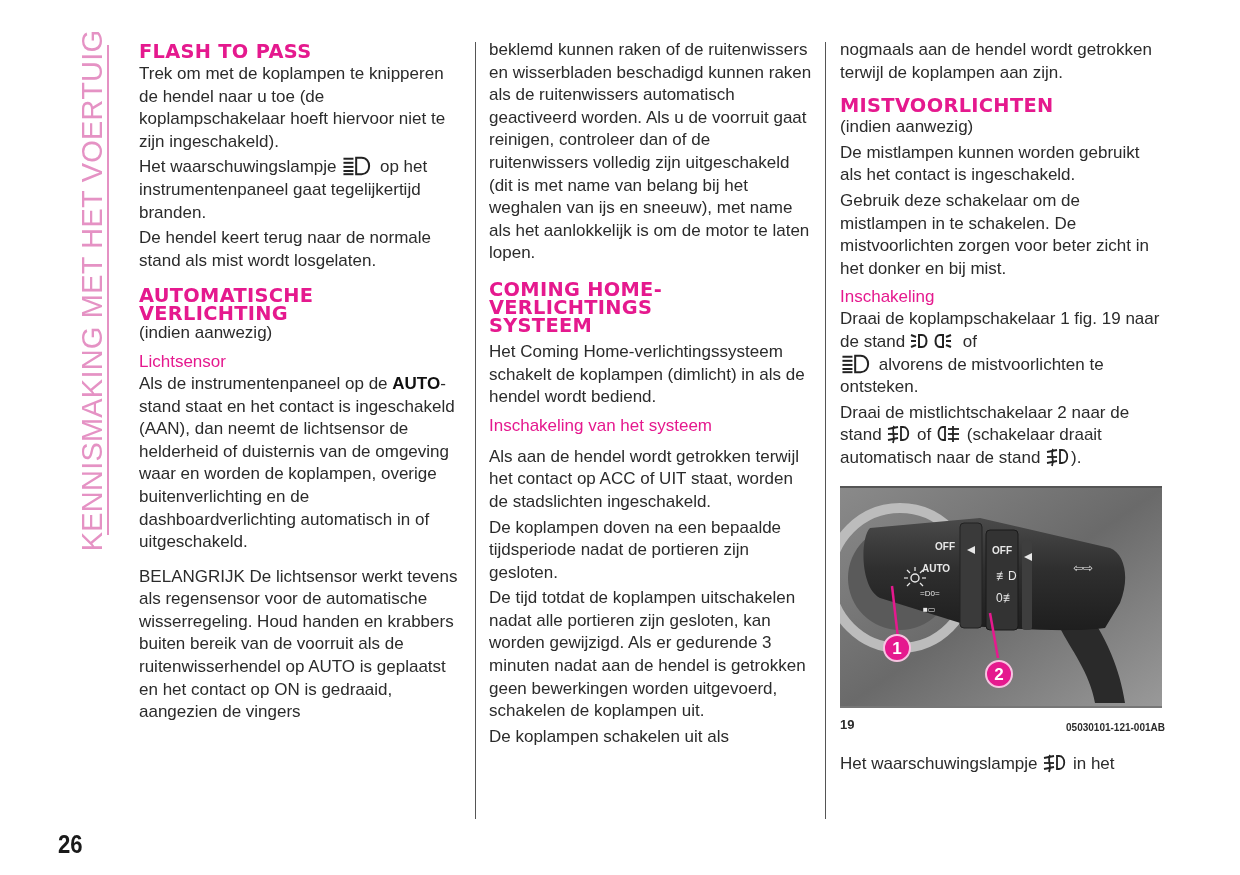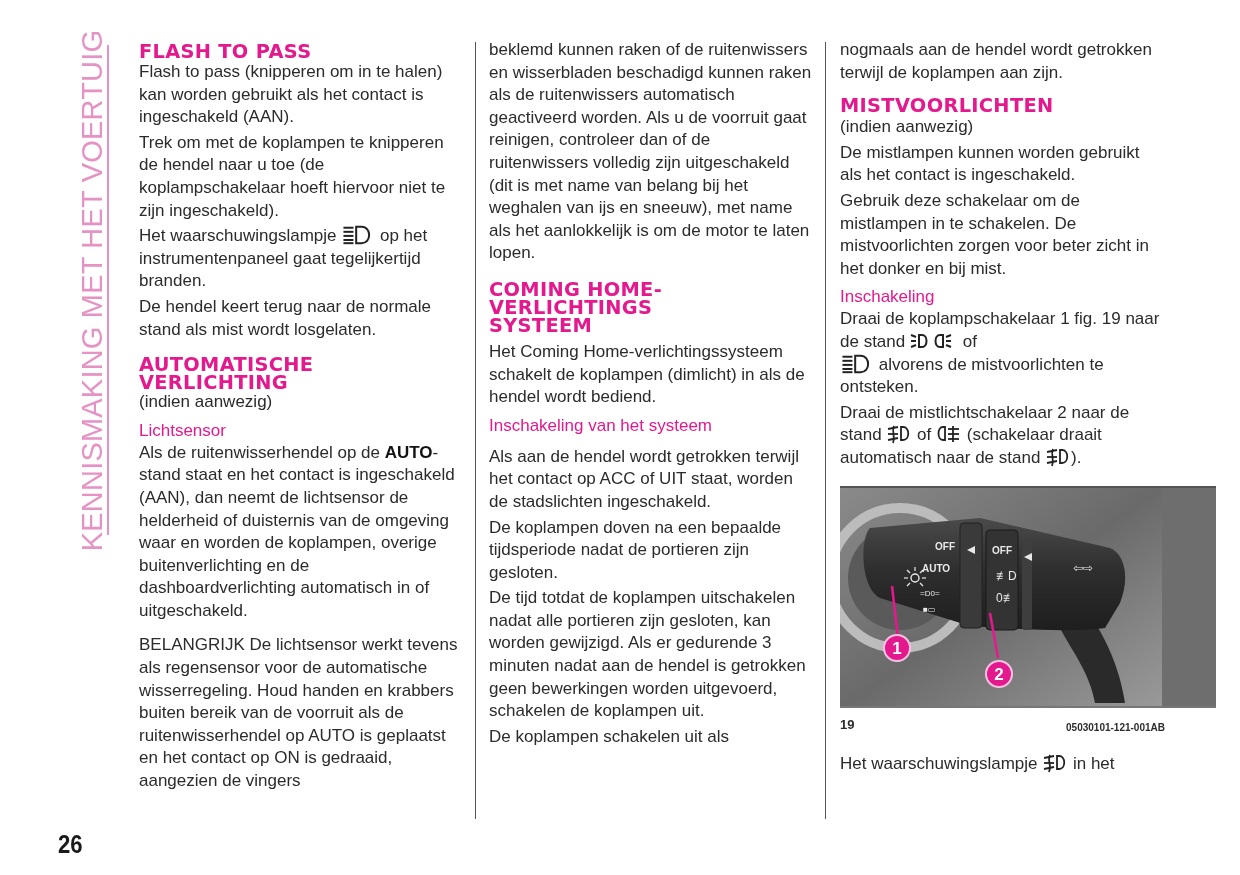--- a/index.html
+++ b/index.html
@@ -28,40 +28,39 @@
   .div2 { left: 825px; }
 
   h2 { font-family: "DejaVu Sans", sans-serif; font-weight: 900; color: #e5198e; font-size: 19px; line-height: 18px; letter-spacing: 0.3px; transform: scaleX(1.02); transform-origin: left; margin-top: 4px; }
   h3 { font-weight: normal; color: #e5198e; font-size: 17px; line-height: 22px; margin-top: 6px; }
   p { margin-top: 3px; }
   p.gap { margin-top: 9px; }
   b { color: #111; }
 
   .icon { display: inline-block; vertical-align: -4px; height: 20px; }
 
-  .figure { position: relative; margin-top: 16px; width: 376px; height: 222px; background: #6e6e6e; overflow: hidden; border-top: 2px solid #555; border-bottom: 2px solid #777; }
+  .figure { position: relative; margin-top: 16px; width: 322px; height: 222px; background: #6e6e6e; overflow: hidden; border-top: 2px solid #555; border-bottom: 2px solid #777; }
   .fig-caption { display: flex; justify-content: space-between; margin-top: 6px; font-size: 12px; }
   .fig-caption .num { font-weight: bold; font-size: 13px; }
   .fig-caption .code { font-weight: bold; font-size: 10px; padding-top: 3px; }
 </style>
 </head>
 <body>
 
 <div class="side-title">
   <span>KENNISMAKING MET HET VOERTUIG</span>
 </div>
 <div class="side-rule"></div>
 <div class="page-number">26</div>
 
 <div class="divider div1"></div>
 <div class="divider div2"></div>
 
 <div class="col col1">
   <h2>FLASH TO PASS</h2>
-  <p style="margin-top:1px">Flash to pass (knipperen om in te halen) kan worden gebruikt als het contact is ingeschakeld (AAN).</p>
   <p class="gap" style="margin-top:3px">Trek om met de koplampen te knipperen de hendel naar u toe (de koplampschakelaar hoeft hiervoor niet te zijn ingeschakeld).</p>
   <p style="margin-top:3px">
     <span>Het waarschuwingslampje</span>
     <svg class="icon" width="34" height="22" viewBox="0 0 34 22">
       <g stroke="#222" stroke-width="2.2">
           <line x1="1" y1="3" x2="12" y2="3"></line>
           <line x1="1" y1="7.5" x2="12" y2="7.5"></line>
           <line x1="1" y1="12" x2="12" y2="12"></line>
           <line x1="1" y1="16.5" x2="12" y2="16.5"></line>
           <line x1="1" y1="20" x2="12" y2="20"></line>
@@ -72,21 +71,21 @@
   </p>
   <p style="margin-top:3px">De hendel keert terug naar de normale stand als mist wordt losgelaten.</p>
 
   <h2 style="margin-top:14px">
     <span>AUTOMATISCHE</span><br>
     <span>VERLICHTING</span>
   </h2>
   <p style="margin-top:0">(indien aanwezig)</p>
   <h3>Lichtsensor</h3>
   <p style="margin-top:0">
-    <span>Als de ruitenwisserhendel op de</span>
+    <span>Als de instrumentenpaneel op de</span>
     <b>AUTO</b><span>-stand staat en het contact is ingeschakeld (AAN), dan neemt de lichtsensor de helderheid of duisternis van de omgeving waar en worden de koplampen, overige buitenverlichting en de dashboardverlichting automatisch in of uitgeschakeld.</span>
   </p>
   <p style="margin-top:12px">BELANGRIJK De lichtsensor werkt tevens als regensensor voor de automatische wisserregeling. Houd handen en krabbers buiten bereik van de voorruit als de ruitenwisserhendel op AUTO is geplaatst en het contact op ON is gedraaid, aangezien de vingers</p>
 </div>
 
 <div class="col col2">
   <p style="margin-top:1px">beklemd kunnen raken of de ruitenwissers en wisserbladen beschadigd kunnen raken als de ruitenwissers automatisch geactiveerd worden. Als u de voorruit gaat reinigen, controleer dan of de ruitenwissers volledig zijn uitgeschakeld (dit is met name van belang bij het weghalen van ijs en sneeuw), met name als het aanlokkelijk is om de motor te laten lopen.</p>
   <h2 style="margin-top:15px">
     <span>COMING HOME-</span><br>
     <span>VERLICHTINGS</span><br>

